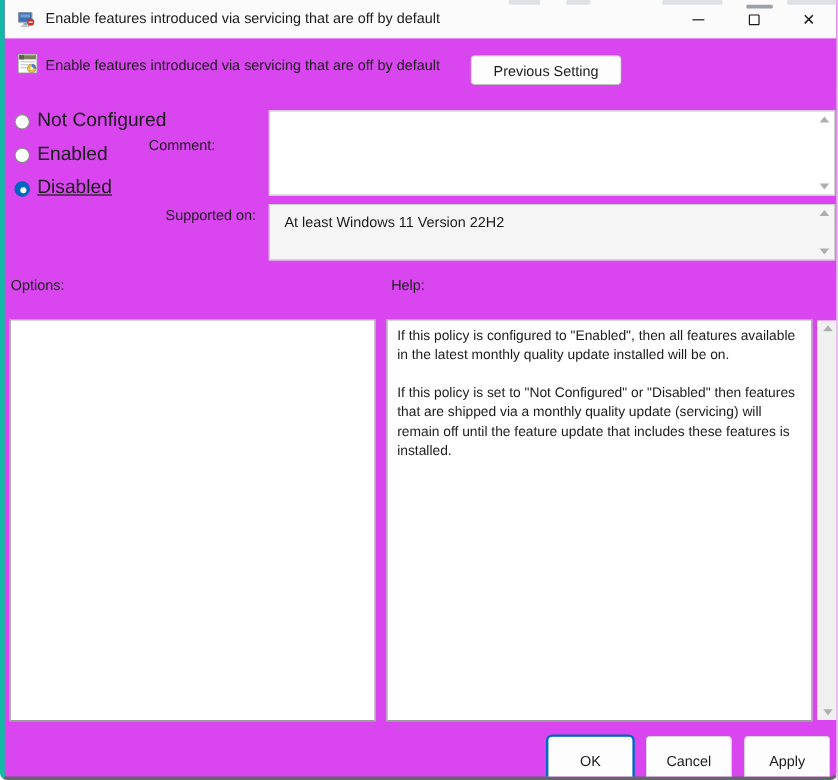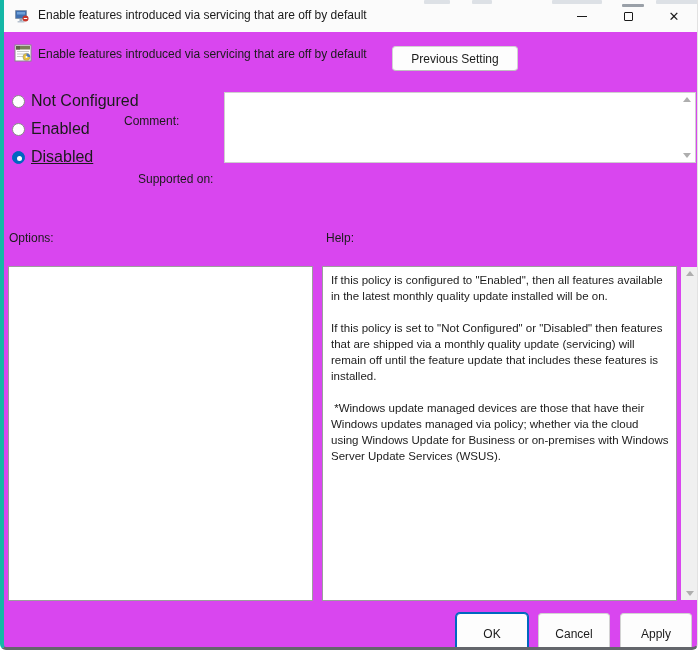--- a/index.html
+++ b/index.html
@@ -122,31 +122,37 @@
   <span class="field-label" style="left:120px; top:90px;margin-top:24px;">Comment:</span>
   <div class="edit-box comment-box">
     <textarea style=""></textarea>
     <div class="vscroll-inner">
       <span class="arr-up"></span>
       <span class="arr-down"></span>
     </div>
   </div>
 
   <span class="field-label" style="left:134px; top:172px;">Supported on:</span>
+  <div class="edit-box supported-box">
+    <span class="supported-text">At least Windows 11 Version 22H2</span>
+    <div class="vscroll-inner">
+      <span class="arr-up"></span>
+      <span class="arr-down"></span>
+    </div>
+  </div>
 
   <span class="field-label" style="left:5px; top:231px;">Options:</span>
   <span class="field-label" style="left:322px; top:231px;">Help:</span>
 
   <div class="options-panel"></div>
 
   <div class="help-panel">
     <div class="help-text">
       <p>If this policy is configured to "Enabled", then all features available in the latest monthly quality update installed will be on.</p>
       <p>If this policy is set to "Not Configured" or "Disabled" then features that are shipped via a monthly quality update (servicing) will remain off until the feature update that includes these features is installed.</p>
-      <p> *Windows update managed devices are those that have their Windows updates managed via policy; whether via the cloud using Windows Update for Business or on-premises with Windows Server Update Services (WSUS).</p>
     </div>
   </div>
   <div class="help-scrollbar">
     <span class="arr-up"></span>
     <span class="arr-down"></span>
   </div>
 
   <button class="win-btn footer-btn btn-ok">OK</button>
   <button class="win-btn footer-btn btn-cancel">Cancel</button>
   <button class="win-btn footer-btn btn-apply">Apply</button>

